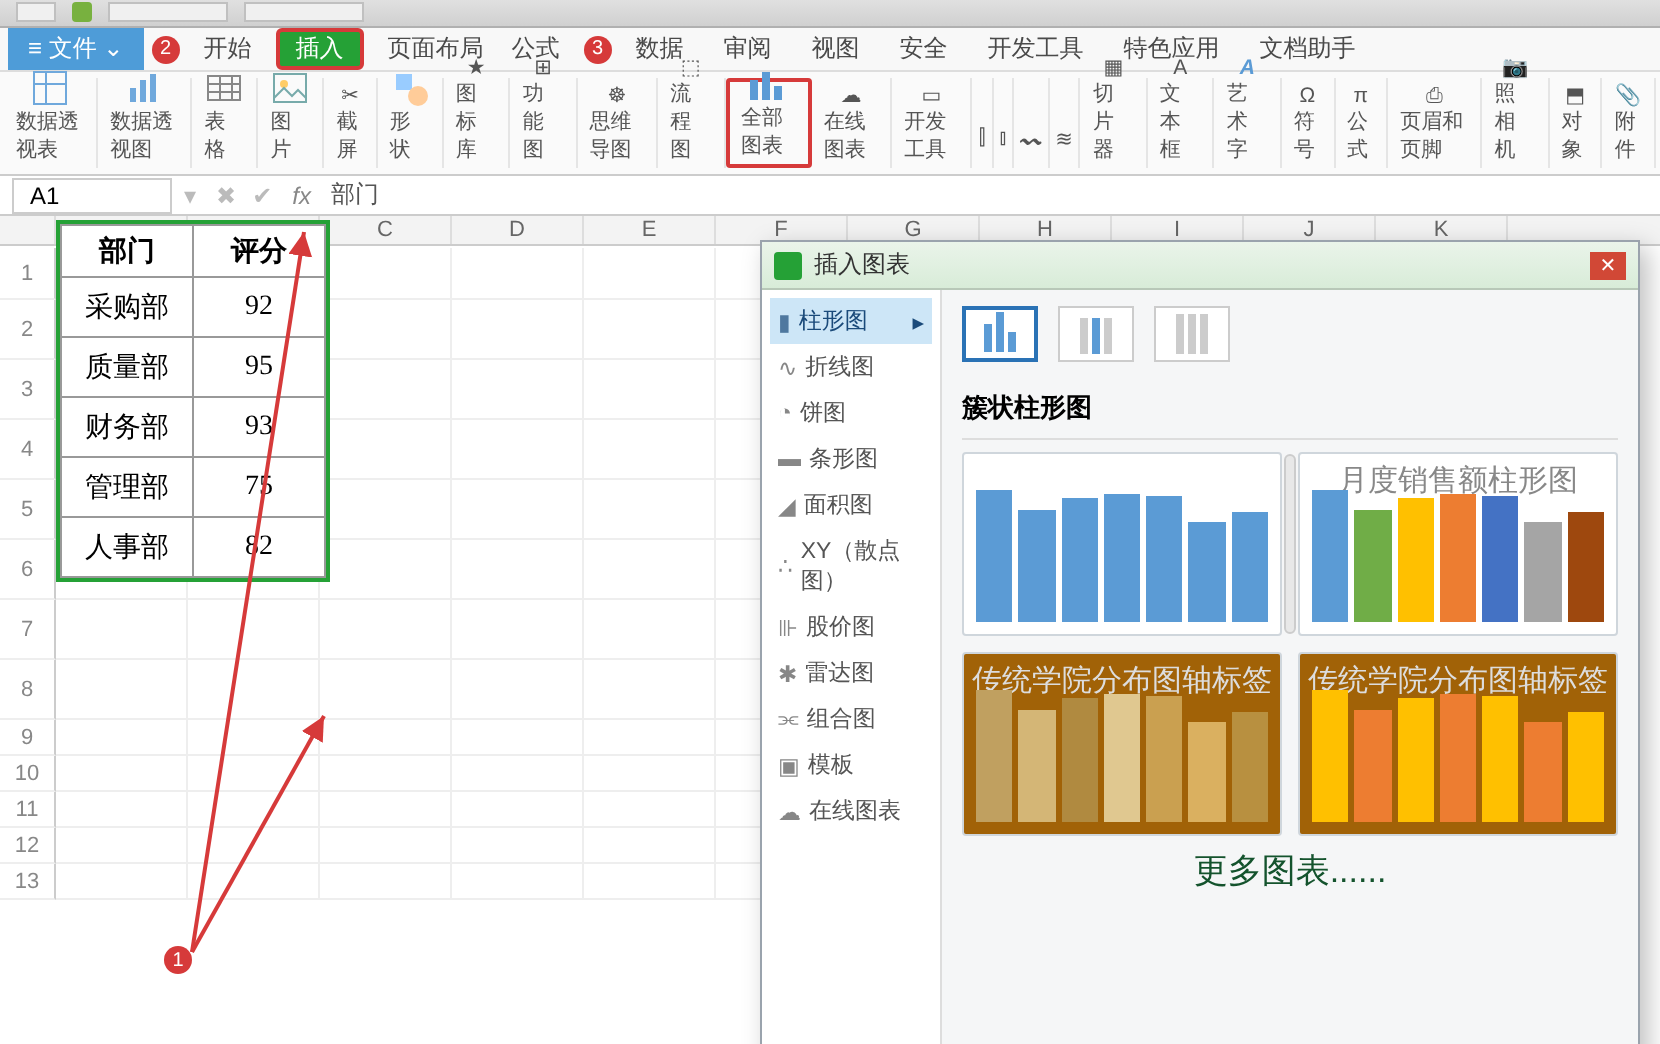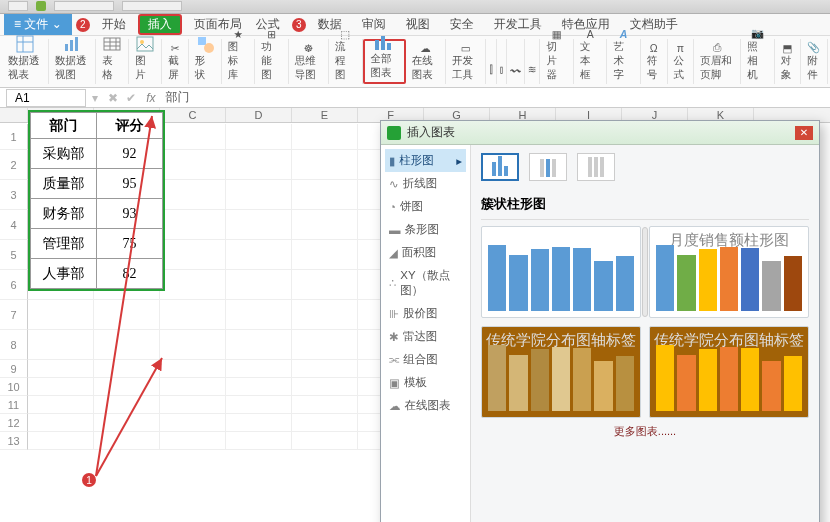--- a/index.html
+++ b/index.html
@@ -183,21 +183,21 @@
     .dlg-main{flex:1;padding:8px 10px;overflow:auto;display:flex;flex-direction:column;}
     .style-row{display:flex;gap:10px;margin-bottom:8px;}
     .style-swatch{width:38px;height:28px;border:1px solid #ccc;display:flex;align-items:flex-end;justify-content:center;gap:2px;padding:3px;background:#fff;}
     .style-swatch .b{width:4px;background:#5b9bd5;}
     .style-swatch.active{border:2px solid #2a72b5;}
     .sect-title{font-size:13px;font-weight:bold;margin:6px 0 6px 0;}
     .hr{height:1px;background:#ddd;margin-bottom:6px;}
     .preview-grid{display:grid;grid-template-columns:1fr 1fr;gap:8px;}
     .preview{border:1px solid #cfd6dc;height:92px;border-radius:2px;position:relative;background:#fff;}
     .preview.dark{background:#a16207;}
-    .more{text-align:center;color:#7f1d1d;font-size:11px;padding:6px;cursor:pointer;}
+    .more{text-align:center;color:#14532d;font-size:17px;padding:6px;cursor:pointer;}
     .dlg-footer{border-top:1px solid #ccc;padding:6px;display:flex;justify-content:flex-end;gap:8px;background:#f0f0f0;}
     .btn{border:1px solid #9aa3ad;padding:3px 16px;font-size:12px;background:linear-gradient(#fff,#e9e9e9);cursor:pointer;border-radius:2px;}
     .btn.primary{border:2px solid #3a78b5;}
     .minichart{position:absolute;left:6px;right:6px;bottom:6px;top:18px;display:flex;align-items:flex-end;gap:3px;}
     .minichart .bar{flex:1;background:#5b9bd5;}
     .preview .cap{position:absolute;top:4px;left:0;right:0;text-align:center;font-size:15px;color:#888;}
     .preview.dark .cap{color:#ddd;}
     .preview .sb{position:absolute;right:-8px;top:0;bottom:0;width:6px;background:#e8e8e8;border:1px solid #ccc;border-radius:3px;}
   </style>
 </head>

